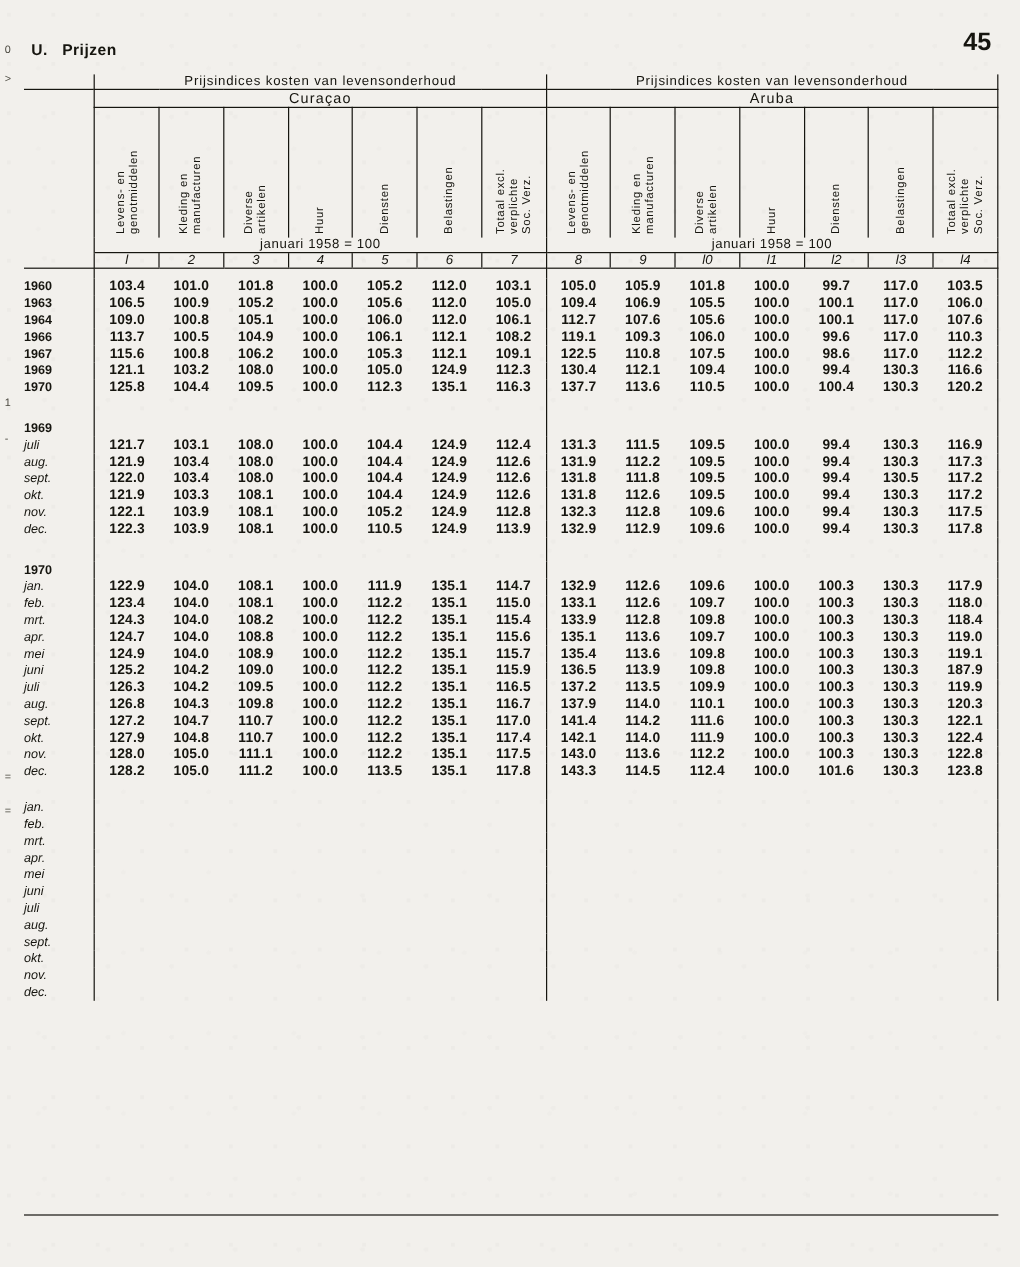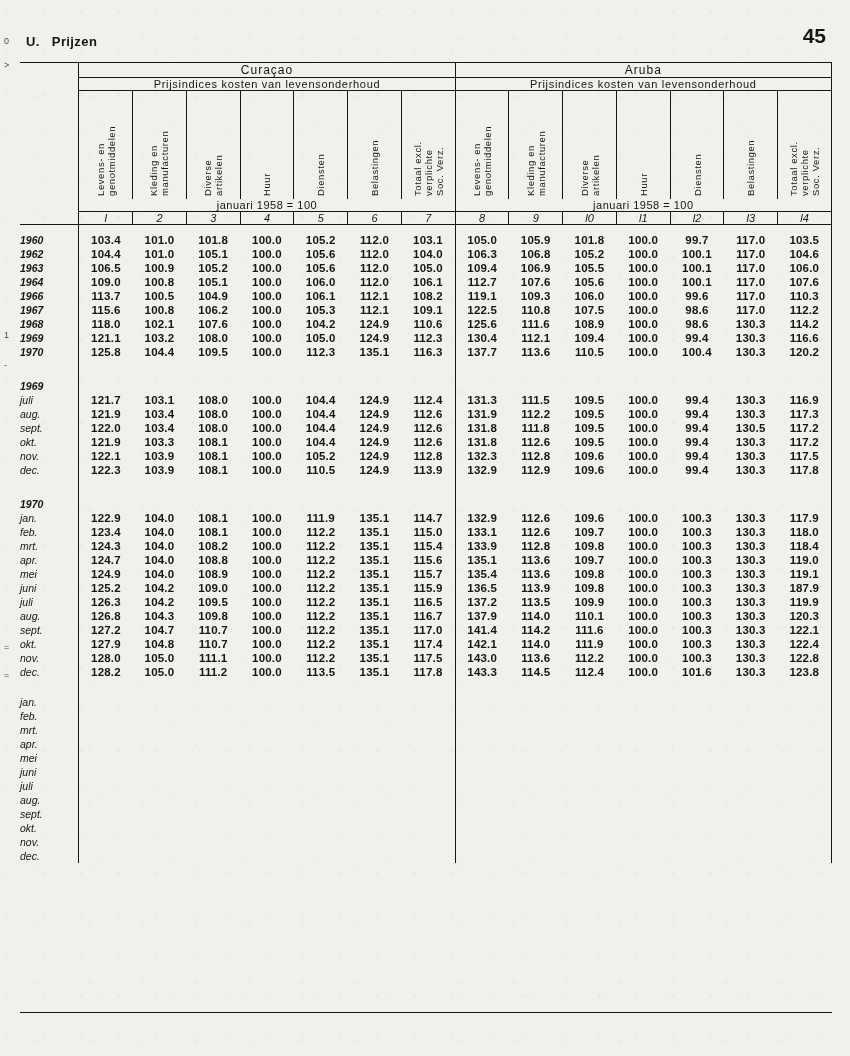--- a/index.html
+++ b/index.html
@@ -130,21 +130,20 @@
     width: 812px;
     table-layout: fixed;
     font-size: 11px;
   }
   table.data td {
     padding: 0;
     height: 14px;
     line-height: 14px;
   }
   td.yr {
-    font-style: italic;
     font-weight: bold;
     font-size: 10.5px;
     padding-left: 6px;
     white-space: nowrap;
     text-align: left;
   }
   td.mo {
     font-style: italic;
     font-size: 10.5px;
     padding-left: 6px;
@@ -195,28 +194,28 @@
 
   <div class="tablewrap">
     <table class="main">
       <colgroup>
         <col style="width:58px">
         <col span="7" style="width:53px">
         <col span="7" style="width:53px">
       </colgroup>
       <tbody>
           <tr>
+        <td></td>
+        <td class="rule-thin-bot vline-heavy-l vline-r grp-sub" colspan="7">Prijsindices kosten van levensonderhoud</td>
+        <td class="rule-thin-bot vline-r grp-sub" colspan="7">Prijsindices kosten van levensonderhoud</td>
+      </tr>
+      <tr>
         <td class="rule-top"></td>
         <td class="rule-top rule-thin-bot vline-heavy-l vline-r grp-title" colspan="7">Curaçao</td>
         <td class="rule-top rule-thin-bot vline-r grp-title" colspan="7">Aruba</td>
-      </tr>
-      <tr>
-        <td></td>
-        <td class="rule-thin-bot vline-heavy-l vline-r grp-sub" colspan="7">Prijsindices kosten van levensonderhoud</td>
-        <td class="rule-thin-bot vline-r grp-sub" colspan="7">Prijsindices kosten van levensonderhoud</td>
       </tr>
       <tr>
         <td class="vline-r"></td>
         <td class="vert-head vline-heavy-l"><span class="rot">Levens- en
 genotmiddelen</span></td>
         <td class="vert-head vline-l"><span class="rot">Kleding en
 manufacturen</span></td>
         <td class="vert-head vline-l"><span class="rot">Diverse
 artikelen</span></td>
         <td class="vert-head vline-l"><span class="rot">Huur</span></td>
@@ -298,37 +297,20 @@
             <td class="v vline-r">103.1</td>
             <td class="v">105.0</td>
             <td class="v">105.9</td>
             <td class="v">101.8</td>
             <td class="v">100.0</td>
             <td class="v">99.7</td>
             <td class="v">117.0</td>
             <td class="v vline-r">103.5</td>
           </tr>
           <tr>
-            <td class="yr vline-r">1962</td>
-            <td class="v divider-heavy">104.4</td>
-            <td class="v">101.0</td>
-            <td class="v">105.1</td>
-            <td class="v">100.0</td>
-            <td class="v">105.6</td>
-            <td class="v">112.0</td>
-            <td class="v vline-r">104.0</td>
-            <td class="v">106.3</td>
-            <td class="v">106.8</td>
-            <td class="v">105.2</td>
-            <td class="v">100.0</td>
-            <td class="v">100.1</td>
-            <td class="v">117.0</td>
-            <td class="v vline-r">104.6</td>
-          </tr>
-          <tr>
             <td class="yr vline-r">1963</td>
             <td class="v divider-heavy">106.5</td>
             <td class="v">100.9</td>
             <td class="v">105.2</td>
             <td class="v">100.0</td>
             <td class="v">105.6</td>
             <td class="v">112.0</td>
             <td class="v vline-r">105.0</td>
             <td class="v">109.4</td>
             <td class="v">106.9</td>
@@ -381,37 +363,20 @@
             <td class="v">105.3</td>
             <td class="v">112.1</td>
             <td class="v vline-r">109.1</td>
             <td class="v">122.5</td>
             <td class="v">110.8</td>
             <td class="v">107.5</td>
             <td class="v">100.0</td>
             <td class="v">98.6</td>
             <td class="v">117.0</td>
             <td class="v vline-r">112.2</td>
-          </tr>
-          <tr>
-            <td class="yr vline-r">1968</td>
-            <td class="v divider-heavy">118.0</td>
-            <td class="v">102.1</td>
-            <td class="v">107.6</td>
-            <td class="v">100.0</td>
-            <td class="v">104.2</td>
-            <td class="v">124.9</td>
-            <td class="v vline-r">110.6</td>
-            <td class="v">125.6</td>
-            <td class="v">111.6</td>
-            <td class="v">108.9</td>
-            <td class="v">100.0</td>
-            <td class="v">98.6</td>
-            <td class="v">130.3</td>
-            <td class="v vline-r">114.2</td>
           </tr>
           <tr>
             <td class="yr vline-r">1969</td>
             <td class="v divider-heavy">121.1</td>
             <td class="v">103.2</td>
             <td class="v">108.0</td>
             <td class="v">100.0</td>
             <td class="v">105.0</td>
             <td class="v">124.9</td>
             <td class="v vline-r">112.3</td>

